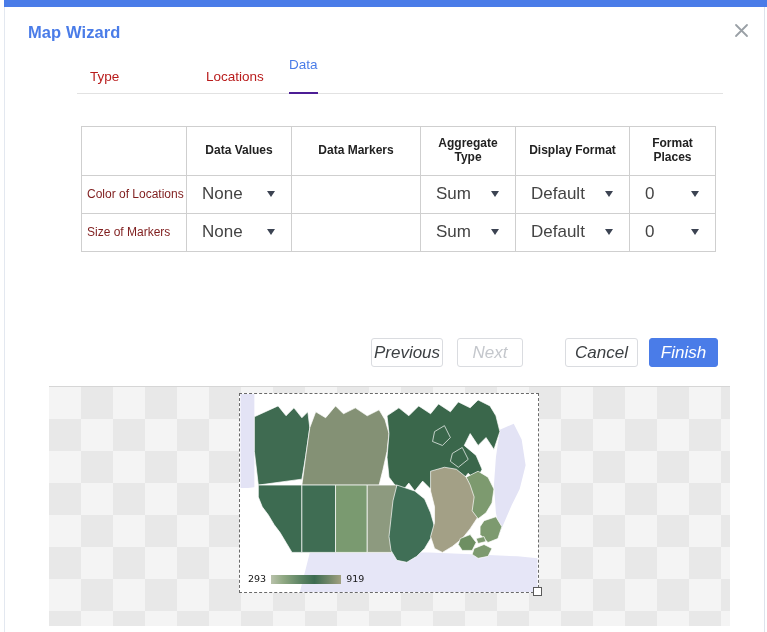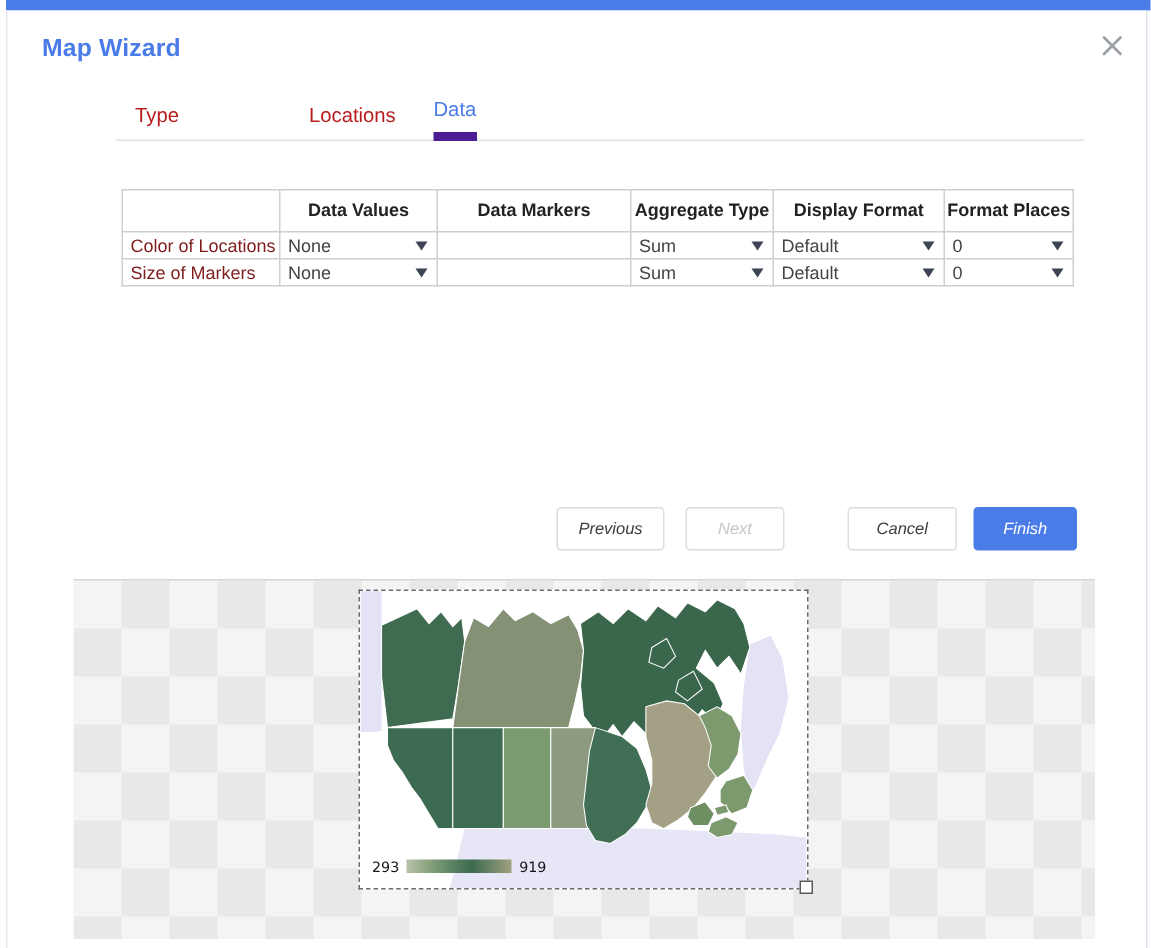--- a/index.html
+++ b/index.html
@@ -70,23 +70,23 @@
     color: #b91c1c;
     padding-bottom: 9px;
     cursor: pointer;
     white-space: nowrap;
   }
   .tab.t0 { left: 13px; }
   .tab.t1 { left: 95px; margin-left: 34px; }
   .tab.t2 { left: 212px; }
   .tab.active {
     color: #4a7ce8;
-    border-bottom: 6px solid #4c1d95;
+    border-bottom: 2px solid #4c1d95;
     margin-bottom: -1px;
-    padding-bottom: 8px;
+    padding-bottom: 20px;
   }
 
   
   .desc {
     position: absolute;
     top: 97px; left: 76px;
     font-size: 12.2px;
     color: #333333;
     white-space: nowrap;
   }
@@ -97,21 +97,21 @@
     top: 119px; left: 76px;
     width: 634px;
     border-collapse: collapse;
     table-layout: fixed;
     font-size: 12px;
     color: #222;
     background: #fff;
   }
   .data-table th, .data-table td {
     border: 1px solid #cfcfcf;
-    padding: 0;
+    padding: 10px;
     height: 17px;
     vertical-align: middle;
   }
   .data-table thead th {
     height: 27px;
     font-weight: bold;
     font-size: 12px;
     color: #222;
     text-align: center;
     background: #ffffff;
@@ -123,21 +123,21 @@
     font-size: 12px;
     color: #7f1d1d;
     white-space: nowrap;
   }
   .cell-select {
     display: flex;
     align-items: center;
     justify-content: space-between;
     padding: 0 6px 0 5px;
     height: 17px;
-    font-size: 12px;
+    font-size: 17px;
     color: #444;
     cursor: pointer;
   }
   .cell-empty { height: 17px; }
   .caret {
     width: 0; height: 0;
     border-left: 4.5px solid transparent;
     border-right: 4.5px solid transparent;
     border-top: 6px solid #3c4352;
     flex: 0 0 auto;
@@ -148,21 +148,21 @@
     position: absolute;
     top: 331px; left: 0;
     width: 761px;
     height: 30px;
   }
   .btn {
     position: absolute;
     top: 0;
     height: 29px;
     border-radius: 3px;
-    font-size: 11px;
+    font-size: 17px;
     font-style: italic;
     display: flex;
     align-items: center;
     justify-content: center;
     box-sizing: border-box;
     cursor: pointer;
     background: #ffffff;
     border: 1px solid #dadce0;
     color: #3c4043;
   }
@@ -212,21 +212,21 @@
     border: 1.4px solid #5a5a5a;
     box-sizing: border-box;
     cursor: nwse-resize;
   }
 
   
   .legend {
     position: absolute;
     left: 8px; bottom: 8px;
     display: flex;
-    align-items: flex-start;
+    align-items: flex-end;
     gap: 5px;
     font-size: 9.5px;
     color: #151515;
     font-family: "DejaVu Sans", sans-serif;
   }
   .legend-ramp {
     width: 70px; height: 9px;
     background: linear-gradient(to right,
        #b9c2ab 0%,
        #8fa882 18%,

